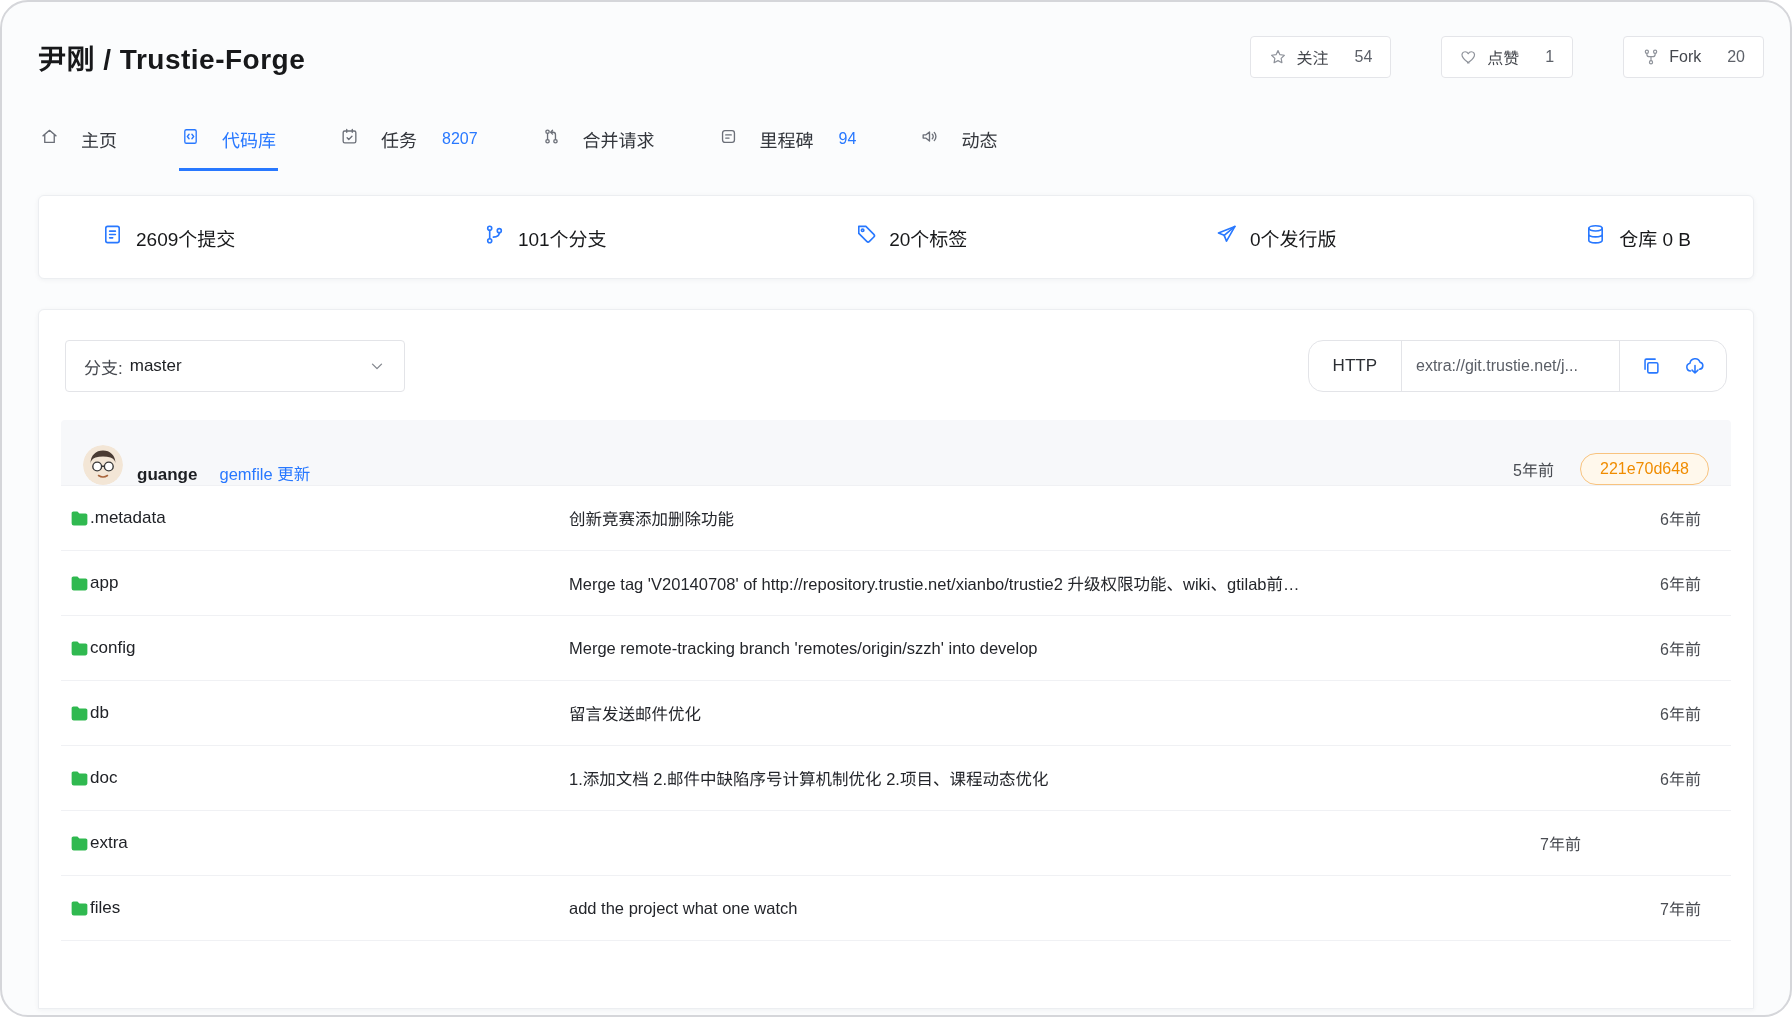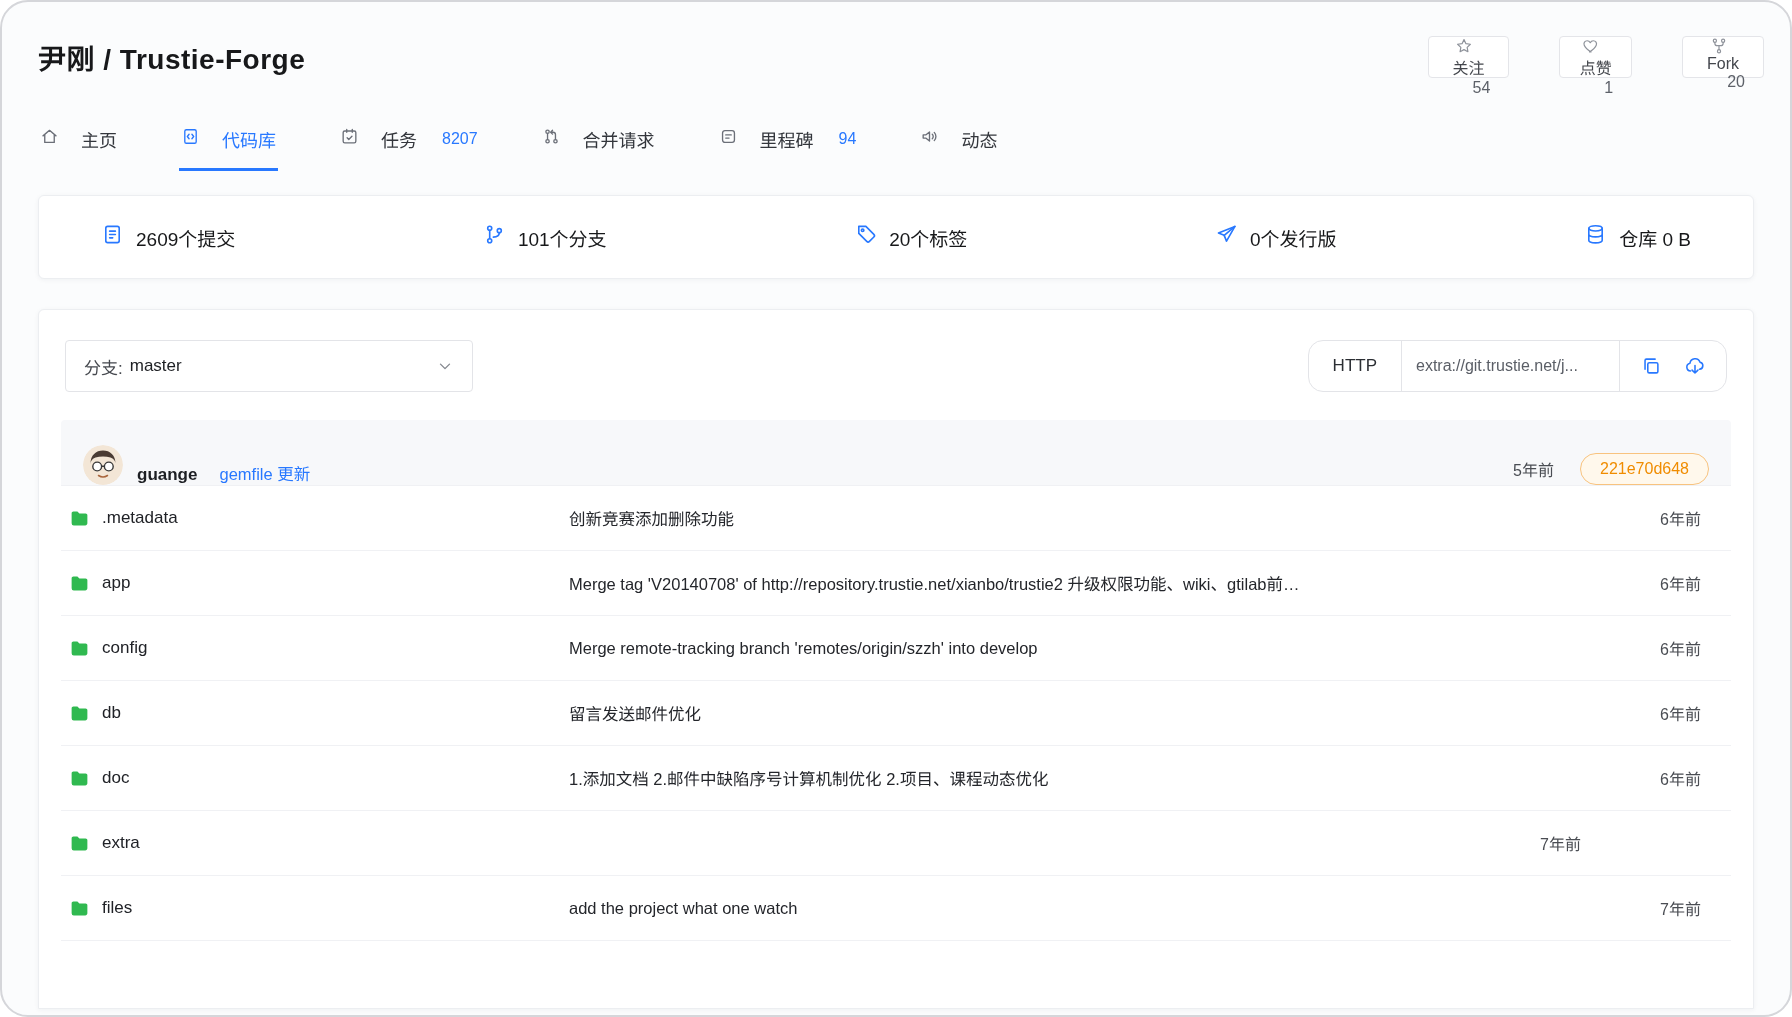--- a/index.html
+++ b/index.html
@@ -9,21 +9,21 @@
     border:2px solid #d5d6da; border-radius:28px; overflow:hidden;
     background:#fbfcfd; color:#24262b;
   }
   
   .header { display:flex; justify-content:space-between; align-items:center; padding:34px 26px 0 36px; }
   .page-title { font-size:28px; font-weight:600; color:#17181a; letter-spacing:.5px; }
   .actions { display:flex; gap:50px; }
   .action-pill {
     display:flex; align-items:center; height:42px; padding:0 18px;
     border:1px solid #e4e5e9; border-radius:4px; background:#fff;
-    font-size:16px; color:#44474d; cursor:pointer;flex-direction:column;
+    font-size:16px; color:#44474d; cursor:pointer;
   }
   .action-pill .p-icon { display:flex; margin-right:9px; color:#8f939b; }
   .action-pill .p-icon svg { width:18px; height:18px; }
   .action-pill .count { margin-left:26px; color:#5d6169; }
   
   .tabs { display:flex; padding:0 36px; margin-top:40px; }
   .tab { display:flex; align-items:center; gap:22px; padding:8px 2px 16px; margin-right:60px; font-size:18px; color:#33363c; cursor:pointer; border-bottom:3px solid transparent; }
   .tab svg { width:19px; height:19px; color:#6b6f78; }
   .tab.active { color:#2878ff; border-bottom-color:#2878ff; }
   .tab.active svg { color:#2878ff; }
@@ -36,21 +36,21 @@
   }
   .stat { display:flex; align-items:center; gap:12px; font-size:19px; font-weight:400; color:#17181a; cursor:pointer; }
   .stat svg { width:23px; height:23px; color:#2878ff; }
   
   .main {
     margin:30px 36px 0; background:#fff; border:1px solid #eceef1; border-radius:6px 6px 0 0;
     box-shadow:0 1px 5px rgba(20,30,50,.05); padding:30px 22px 0; min-height:700px;
   }
   .toolbar { display:flex; justify-content:space-between; align-items:center; padding:0 4px; }
   .branch-select {
-    width:408px; height:52px; border:1px solid #e3e4e8; border-radius:4px; background:#fff;
+    width:340px; height:52px; border:1px solid #e3e4e8; border-radius:4px; background:#fff;
     display:flex; align-items:center; padding:0 18px; font-size:17px; cursor:pointer;
   }
   .branch-label { color:#45484e; margin-right:7px; }
   .branch-value { color:#1d1f23; font-weight:500; }
   .branch-select .chev { margin-left:auto; display:flex; color:#84888f; }
   .branch-select .chev svg { width:18px; height:18px; }
   .clone-group { display:flex; align-items:stretch; height:52px; border:1px solid #e3e4e8; border-radius:15px; overflow:hidden; background:#fff; }
   .clone-protocol { display:flex; align-items:center; padding:0 24px; font-size:17px; color:#2b2e33; border-right:1px solid #e3e4e8; cursor:pointer; }
   .clone-url { display:flex; align-items:center; padding:0 14px; width:218px; font-size:16px; color:#5a5e66; border-right:1px solid #e3e4e8; white-space:nowrap; overflow:hidden; }
   .clone-icons { display:flex; align-items:center; gap:22px; padding:0 20px; }
@@ -59,21 +59,21 @@
   
   .commit-bar { margin-top:28px; background:#f7f8fa; border-radius:4px 4px 0 0; height:66px; display:flex; align-items:flex-end; padding:0 22px; border-bottom:1px solid #f0f1f4; }
   .avatar { width:40px; height:40px; border-radius:50%; overflow:hidden; flex:none; cursor:pointer; }
   .commit-author { margin-left:14px; font-size:17px; font-weight:700; color:#1d1f23; cursor:pointer; }
   .commit-msg { margin-left:22px; font-size:16.5px; color:#2878ff; cursor:pointer; }
   .commit-right { margin-left:auto; display:flex; align-items:center; gap:26px; }
   .commit-time { font-size:16px; color:#4a4d53; }
   .sha-pill { border:1px solid #f8c37f; background:#fff8ec; color:#f08c00; font-size:16px; padding:6px 19px; border-radius:17px; cursor:pointer; }
   
   .file-row { display:grid; grid-template-columns:500px 1fr 120px; align-items:center; height:65px; border-bottom:1px solid #f0f1f4; padding:0 10px 0 8px; }
-  .file-name { display:flex; align-items:center; gap:12px; font-size:17px; color:#202227; font-weight:500; cursor:pointer; }
+  .file-name { display:flex; align-items:center; font-size:17px; color:#202227; font-weight:500; cursor:pointer; }
   .file-name svg { width:21px; height:21px; color:#30b950; flex:none; }
   .file-msg { font-size:16.5px; color:#24262b; white-space:nowrap; overflow:hidden; text-overflow:ellipsis; padding-right:50px; cursor:pointer; }
   .file-time { text-align:right; font-size:16px; color:#4a4d53; padding-right:20px; }
   .file-row.partial { border-bottom:none; }
 </style>
 </head>
 <body>
 
 <div class="window">
 

